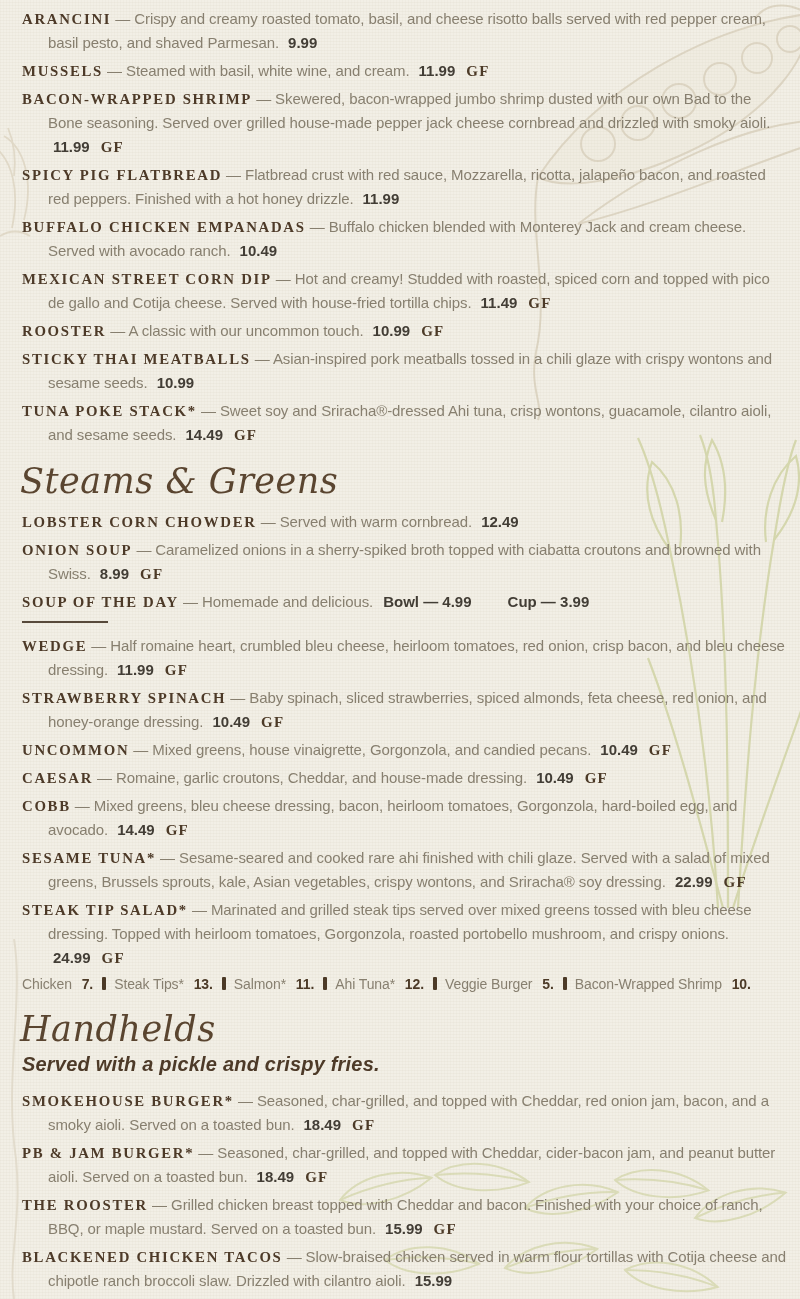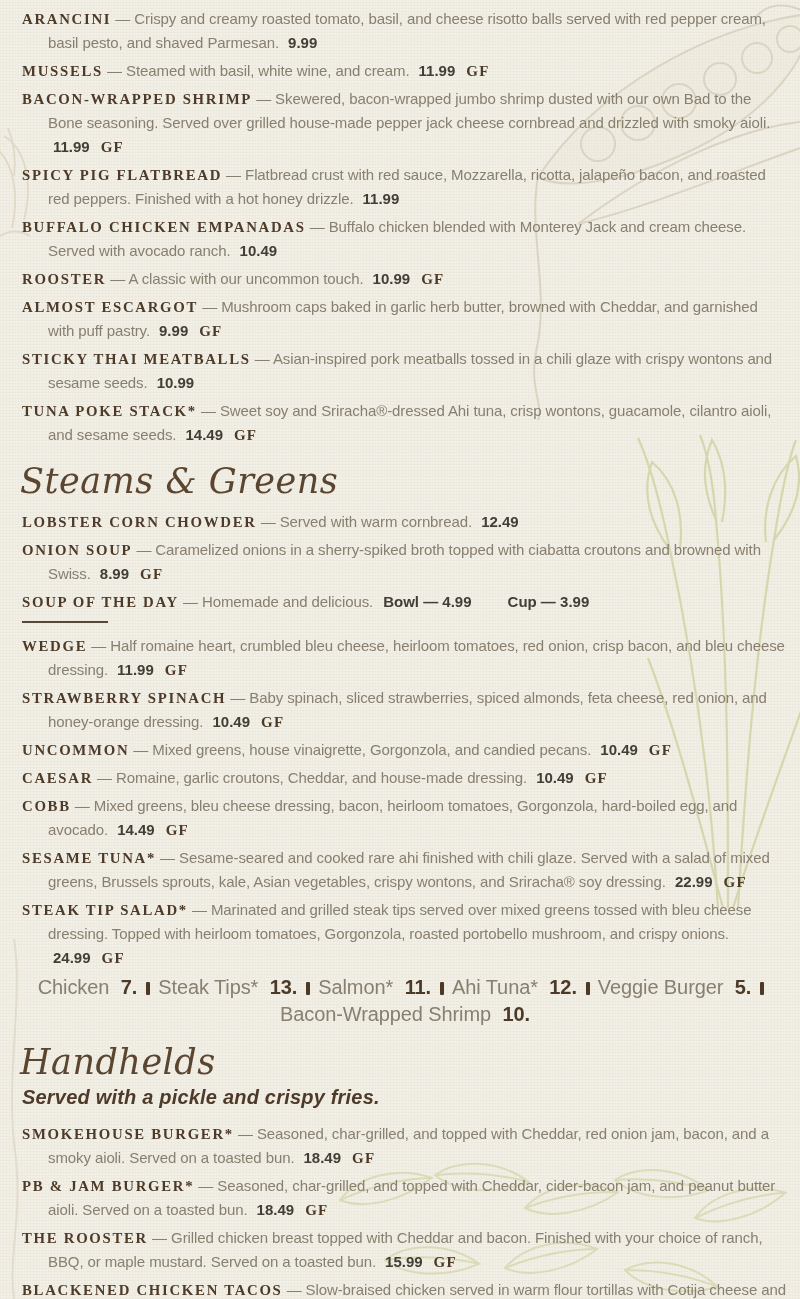--- a/index.html
+++ b/index.html
@@ -48,23 +48,23 @@
     margin:0 0 13px 0;letter-spacing:.2px;
   }
   .divider{width:86px;border:0;border-top:2px solid #57493a;margin:7px 0 11px 0;}
   .addons-heading{
     font-family:"DejaVu Serif",serif;font-style:italic;
     text-align:center;font-size:20px;letter-spacing:.5px;
     color:var(--script-heading,#5a4530);
     margin:3px 14px 1px 0;
   }
   .addons{
-    text-align:center;font-size:20px;letter-spacing:-0.1px;
+    text-align:left;font-size:14px;letter-spacing:-0.1px;
     margin:1px 0 0 0;color:var(--description,#877f6f);
-    line-height:27px;
+    line-height:21px;
   }
   .addon-price{font-weight:bold;color:var(--gf,#4c3a27);margin-left:6px;}
   .sep-bar{
     display:inline-block;width:4px;height:13px;
     background:var(--gf,#4c3a27);
     margin:0 8px -1px 9px;border-radius:1px;
   }
   .deco{position:absolute;z-index:1;pointer-events:none;}
   .deco path,.deco circle,.deco ellipse{vector-effect:non-scaling-stroke;}
 </style>
@@ -146,22 +146,22 @@
 
   <div class="content">
 
     <section>
       <div>
           <p class="menu-item"><span class="item-name">ARANCINI</span><span class="dash"> — </span><span class="item-desc">Crispy and creamy roasted tomato, basil, and cheese risotto balls served with red pepper cream, basil pesto, and shaved Parmesan. </span><span class="item-price">9.99</span></p>
           <p class="menu-item"><span class="item-name">MUSSELS</span><span class="dash"> — </span><span class="item-desc">Steamed with basil, white wine, and cream. </span><span class="item-price">11.99</span><span class="gf-badge">GF</span></p>
           <p class="menu-item"><span class="item-name">BACON-WRAPPED SHRIMP</span><span class="dash"> — </span><span class="item-desc">Skewered, bacon-wrapped jumbo shrimp dusted with our own Bad to the Bone seasoning.  Served over grilled house-made pepper jack cheese cornbread and drizzled with smoky aioli. </span><span class="item-price">11.99</span><span class="gf-badge">GF</span></p>
           <p class="menu-item"><span class="item-name">SPICY PIG FLATBREAD</span><span class="dash"> — </span><span class="item-desc">Flatbread crust with red sauce, Mozzarella, ricotta, jalapeño bacon, and roasted red peppers. Finished with a hot honey drizzle. </span><span class="item-price">11.99</span></p>
           <p class="menu-item"><span class="item-name">BUFFALO CHICKEN EMPANADAS</span><span class="dash"> — </span><span class="item-desc">Buffalo chicken blended with Monterey Jack and cream cheese. Served with avocado ranch. </span><span class="item-price">10.49</span></p>
+          <p class="menu-item"><span class="item-name">MEXICAN STREET CORN DIP</span><span class="dash"> — </span><span class="item-desc">Hot and creamy! Studded with roasted, spiced corn and topped with pico de gallo and Cotija cheese.  Served with house-fried tortilla chips. </span><span class="item-price">11.49</span><span class="gf-badge">GF</span></p>
           <p class="menu-item"><span class="item-name">ROOSTER</span><span class="dash"> — </span><span class="item-desc">A classic with our uncommon touch. </span><span class="item-price">10.99</span><span class="gf-badge">GF</span></p>
-          <p class="menu-item"><span class="item-name">ALMOST ESCARGOT</span><span class="dash"> — </span><span class="item-desc">Mushroom caps baked in garlic herb butter, browned with Cheddar, and garnished with puff pastry. </span><span class="item-price">9.99</span><span class="gf-badge">GF</span></p>
           <p class="menu-item"><span class="item-name">STICKY THAI MEATBALLS</span><span class="dash"> — </span><span class="item-desc">Asian-inspired pork meatballs tossed in a chili glaze with crispy wontons and sesame seeds. </span><span class="item-price">10.99</span></p>
           <p class="menu-item"><span class="item-name">TUNA POKE STACK*</span><span class="dash"> — </span><span class="item-desc">Sweet soy and Sriracha®-dressed Ahi tuna, crisp wontons, guacamole, cilantro aioli, and sesame seeds. </span><span class="item-price">14.49</span><span class="gf-badge">GF</span></p>
         </div>
     </section>
 
     <section>
       <h2 class="script">Steams &amp; Greens</h2>
       <div>
           <p class="menu-item"><span class="item-name">LOBSTER CORN CHOWDER</span><span class="dash"> — </span><span class="item-desc">Served with warm cornbread. </span><span class="item-price">12.49</span></p>
           <p class="menu-item"><span class="item-name">ONION SOUP</span><span class="dash"> — </span><span class="item-desc">Caramelized onions in a sherry-spiked broth topped with ciabatta croutons and browned with Swiss. </span><span class="item-price">8.99</span><span class="gf-badge">GF</span></p>

